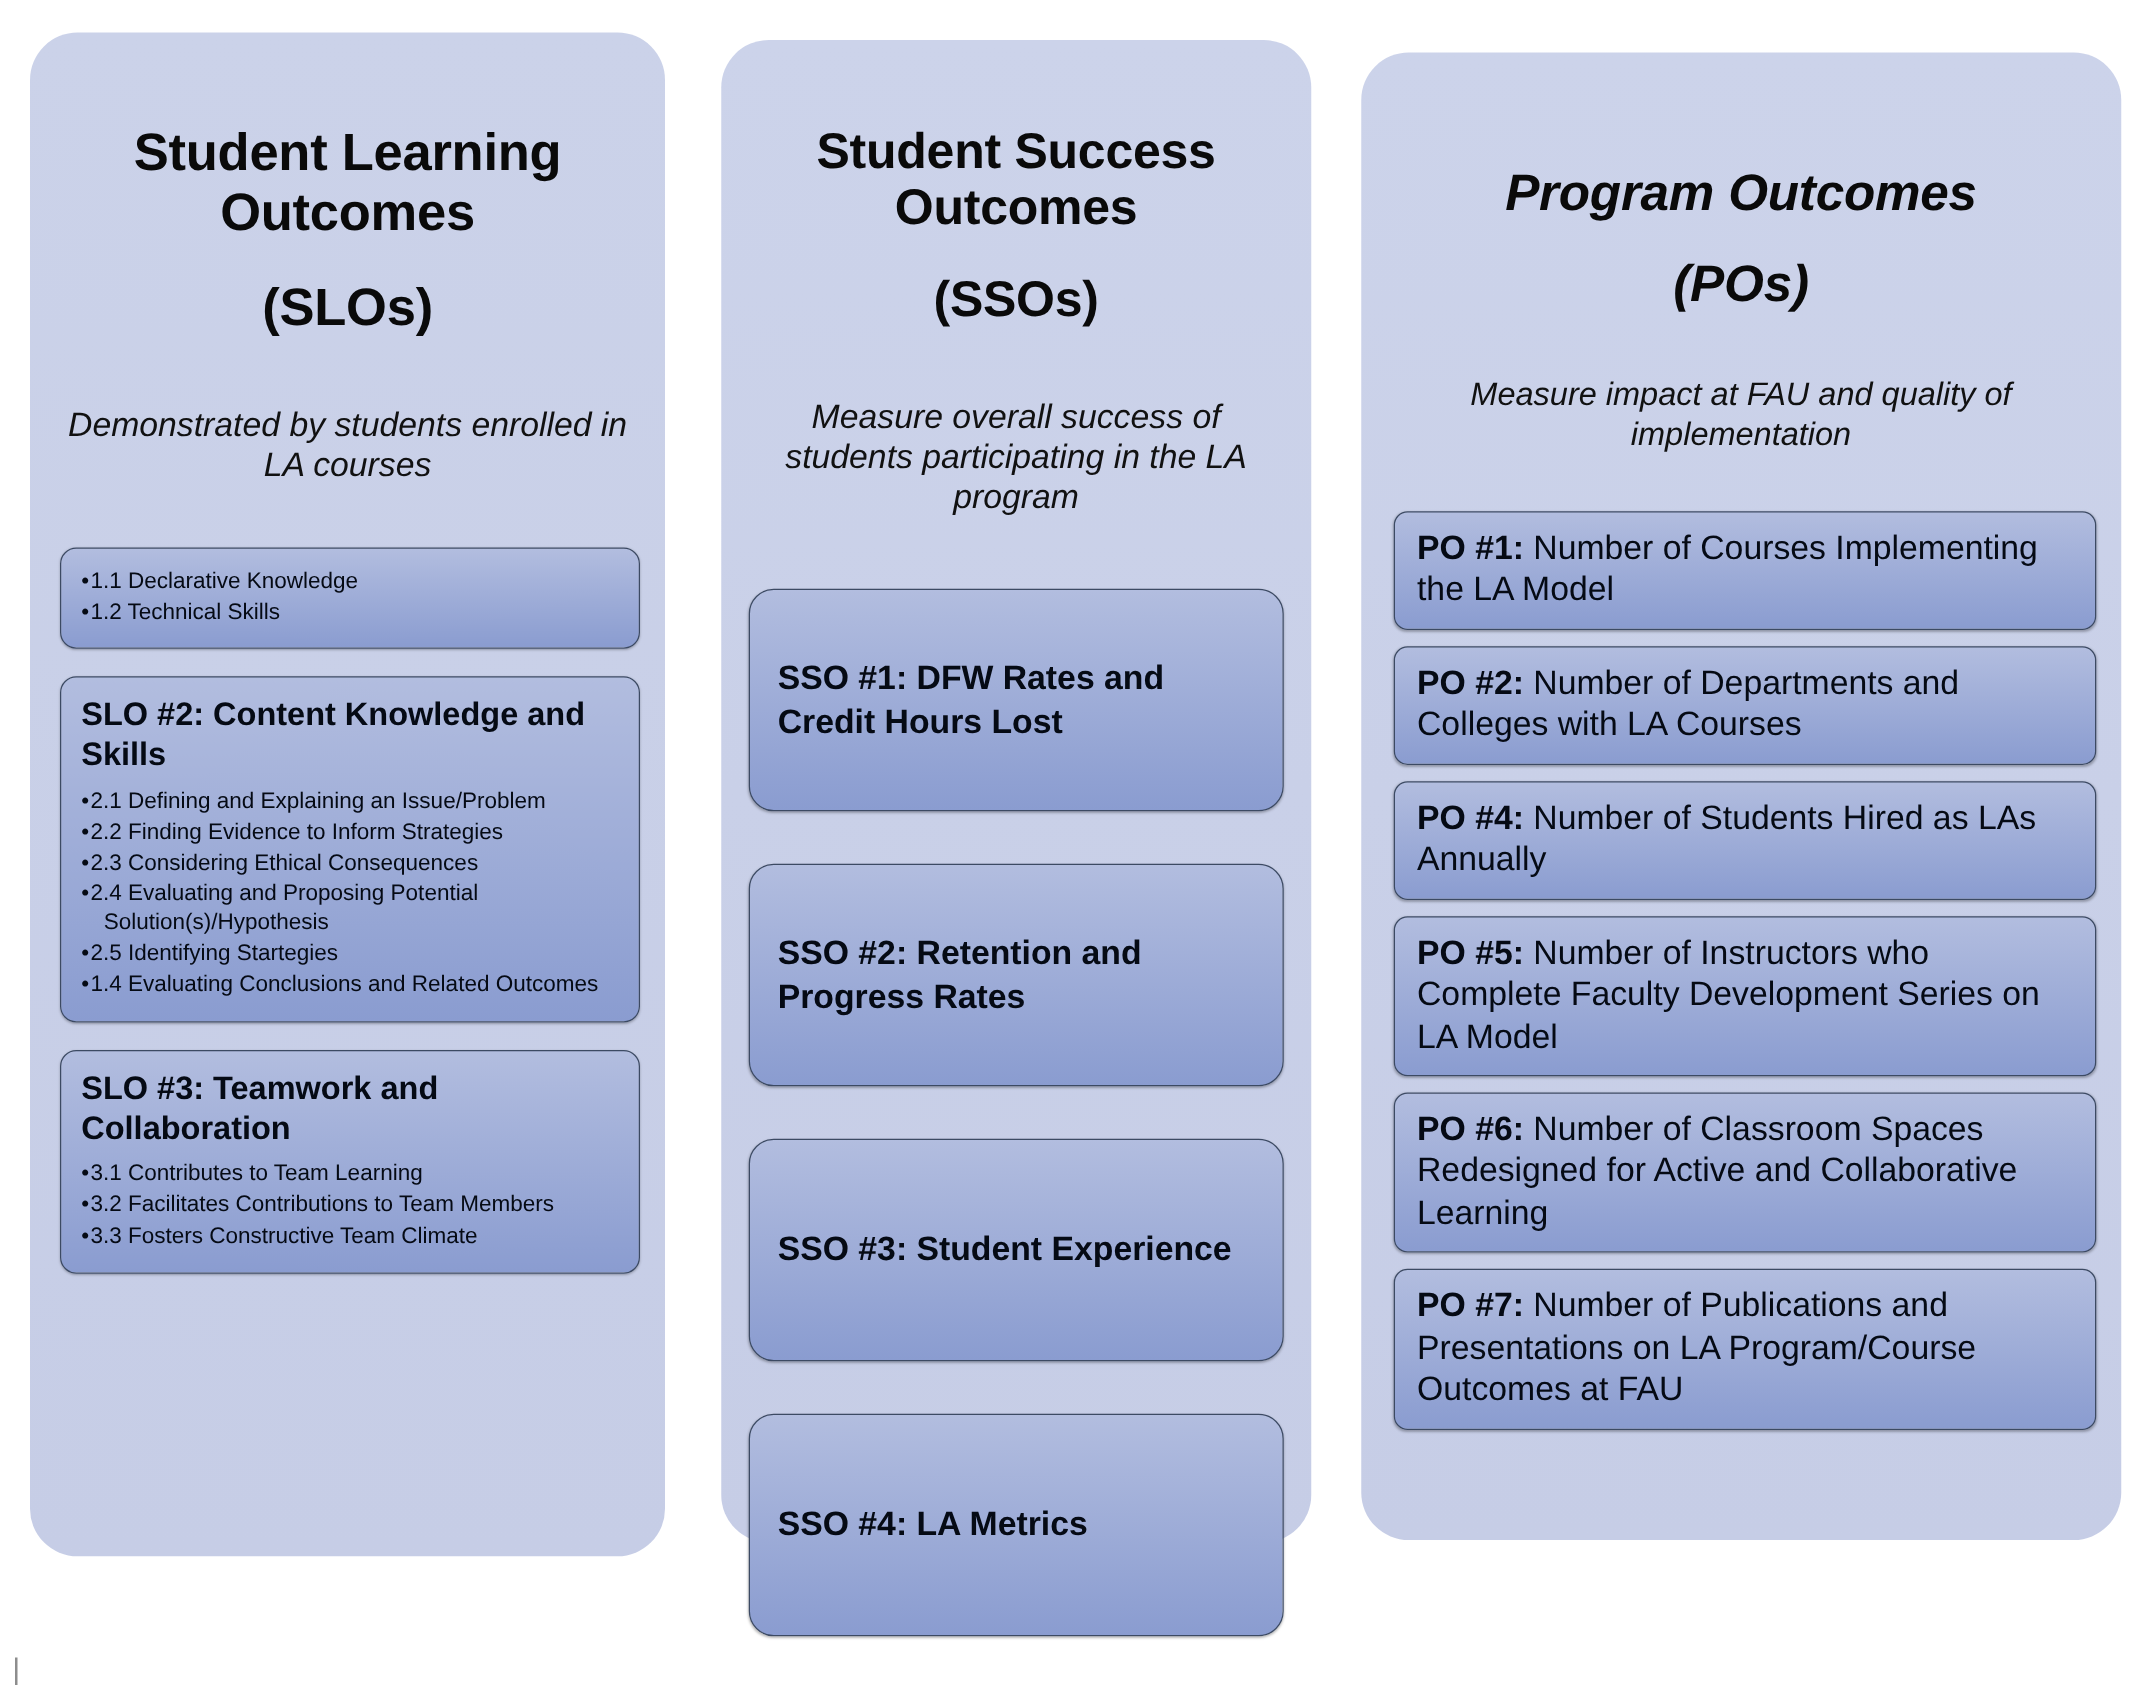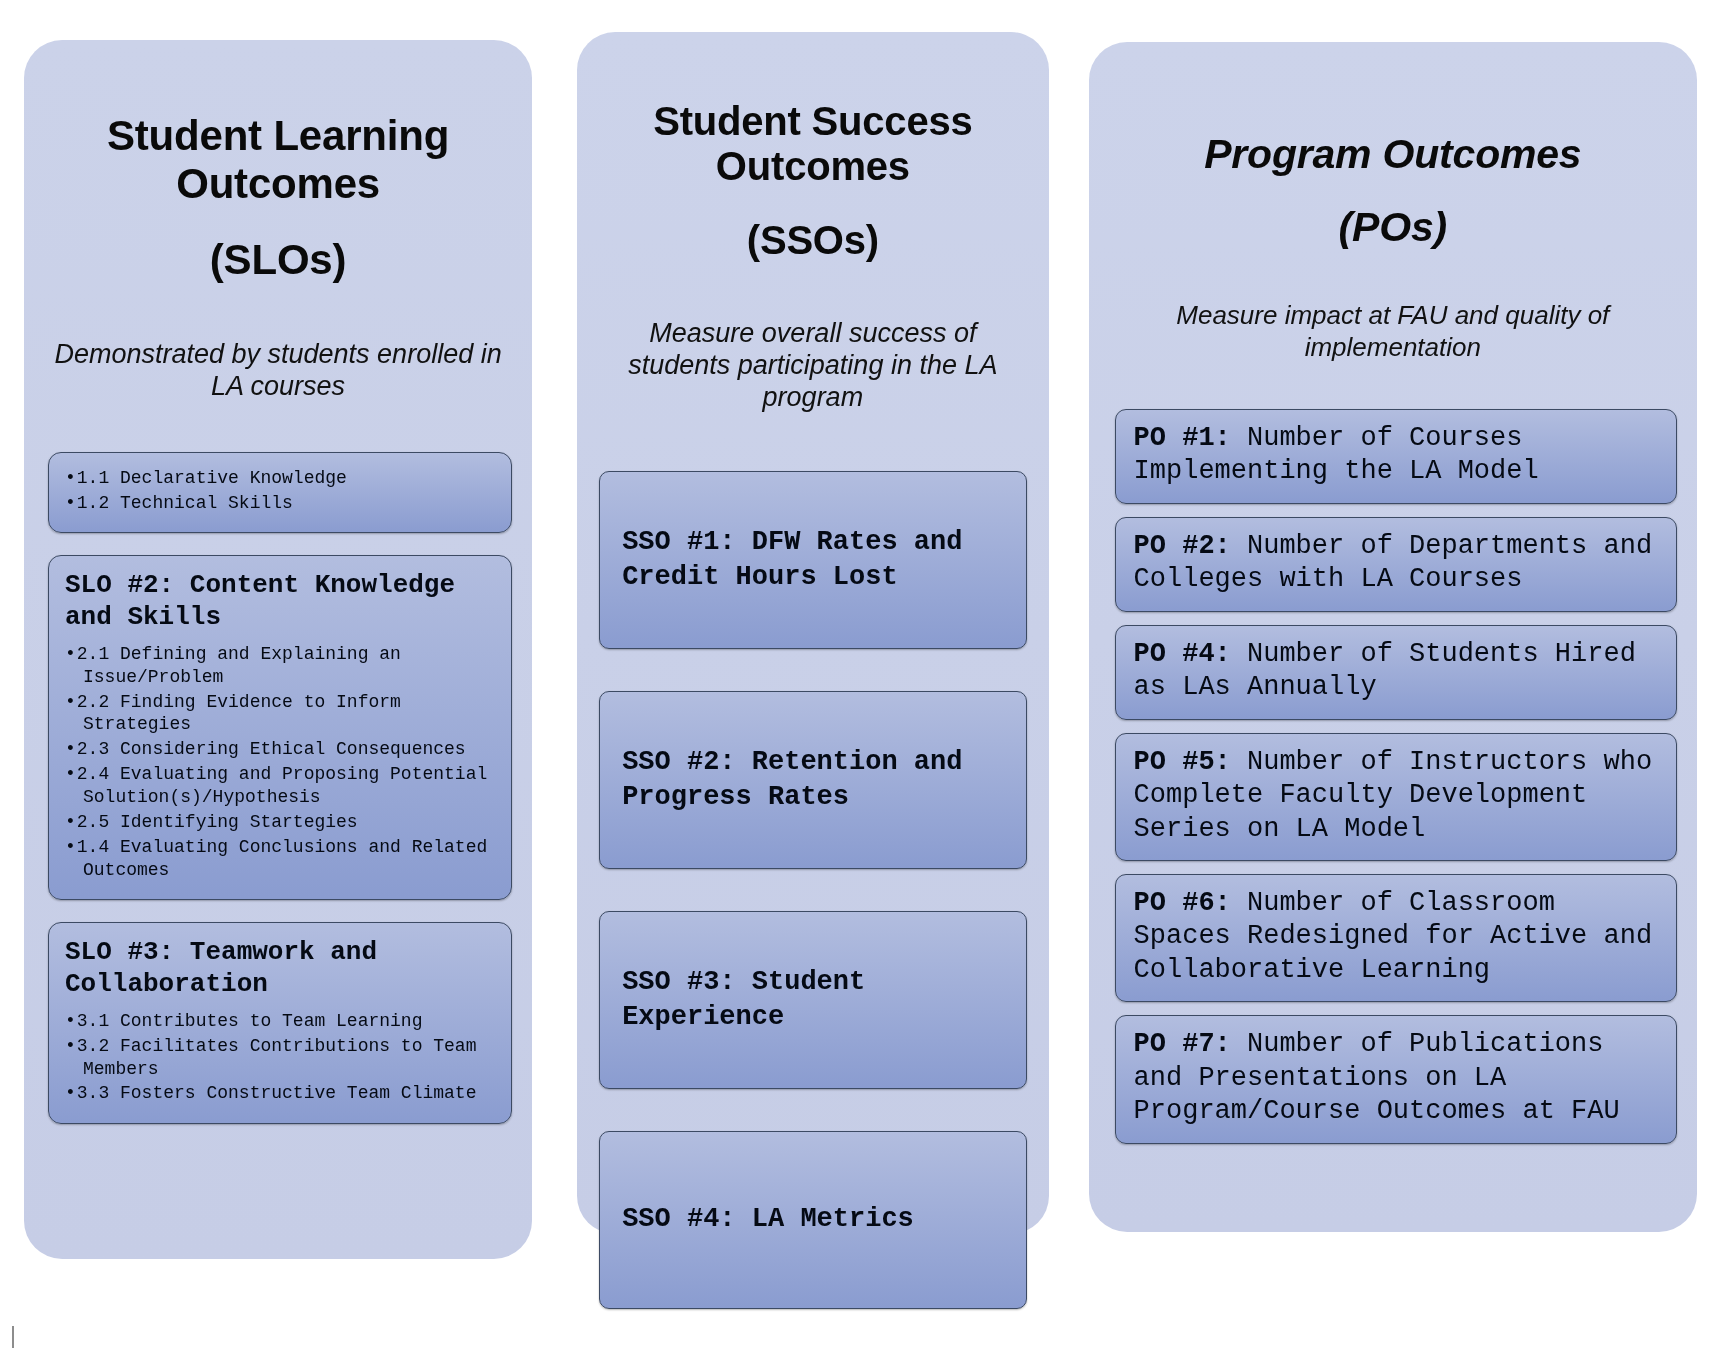--- a/index.html
+++ b/index.html
@@ -33,21 +33,21 @@
   
   .column {
     background: #c8cfe8;
     border-radius: 38px;
     position: relative;
   }
   .col-slo {
     width: 512px;
     height: 1219px;
     margin-left: 6px;
-    margin-top: 20px;
+    margin-top: 6px;
     background: linear-gradient(180deg, #cbd2e9 0%, #c6cde6 100%);
   }
   .col-sso {
     width: 475px;
     height: 1202px;
     margin-left: 45px;
     margin-top: 12px;
     background: linear-gradient(180deg, #ccd3ea 0%, #c6cde6 100%);
   }
   .col-po {
@@ -90,21 +90,20 @@
   .col-slo .cards { padding: 22px 20px 0 24px; }
   .col-sso .cards { padding: 30px 22px 0 22px; }
   .col-po  .cards { padding: 20px 20px 0 26px; }
 
   .card {
     background: linear-gradient(180deg, #b2bddf 0%, #8a9cd0 100%);
     border: 1px solid #3c4a63;
     border-radius: 13px;
     box-shadow: 0 1px 2px rgba(0,0,0,0.28);
     color: #050a14;
-    font-family: Liberation Mono, monospace;
   }
 
   
   .slo-card {
     padding: 14px 16px 16px 16px;
     margin-bottom: 22px;
   }
   .slo-title {
     font-size: 26px;
     font-weight: bold;
@@ -121,21 +120,21 @@
   }
   .slo-list li .b { padding-right: 1px; }
 
   
   .sso-card {
     height: 178px;
     display: flex;
     align-items: center;
     padding: 0 22px;
     margin-bottom: 42px;
-    border-radius: 10px;
+    border-radius: 20px;
   }
   .sso-card .sso-text {
     font-size: 27px;
     font-weight: bold;
     line-height: 1.3;
   }
 
   
   .po-card {
     padding: 12px 16px 14px 18px;

